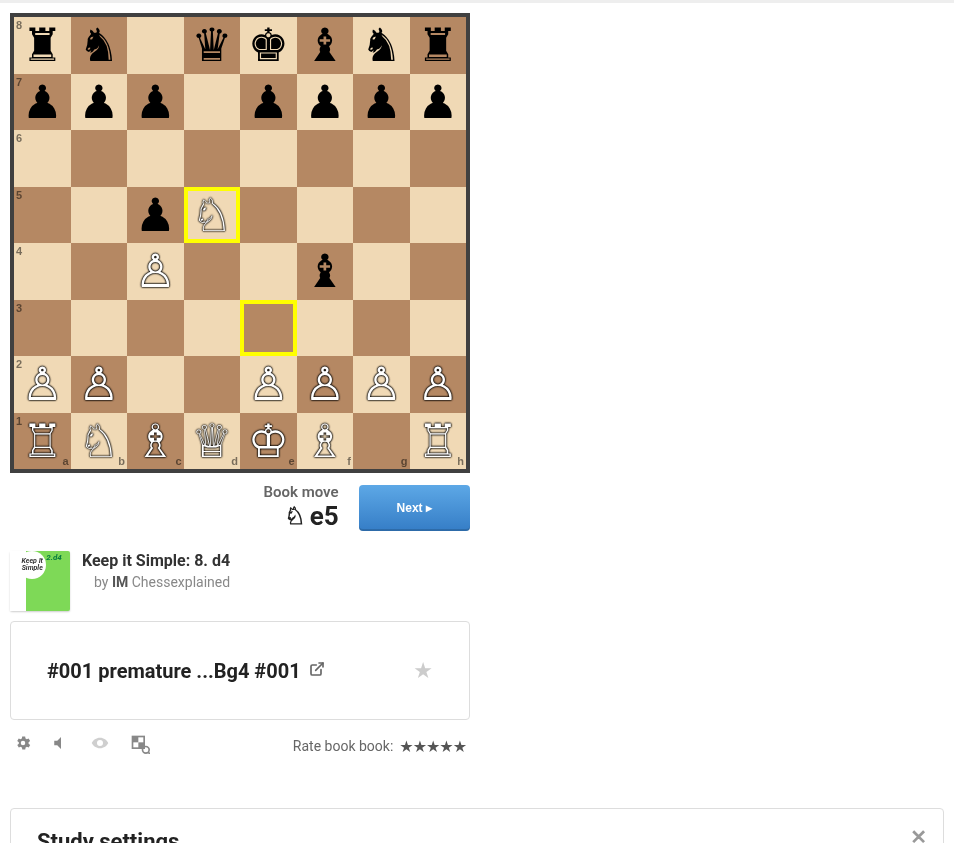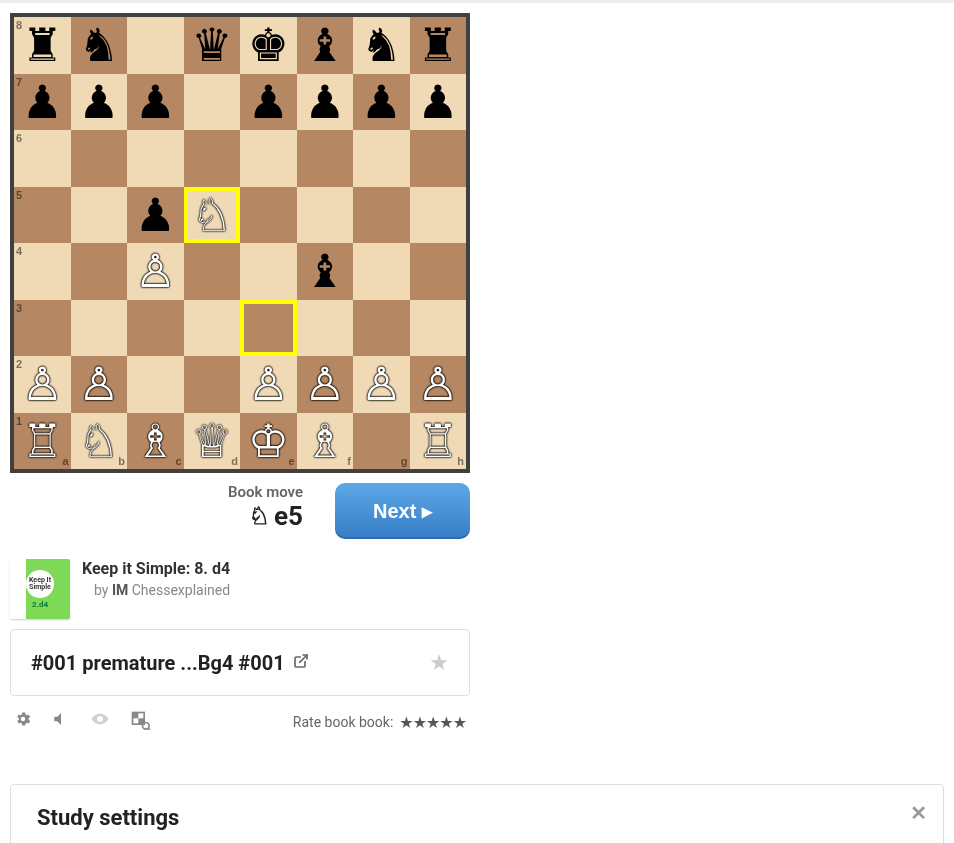--- a/index.html
+++ b/index.html
@@ -23,37 +23,37 @@
   .sq.light{background:var(--light-sq);}
   .sq.dark{background:var(--dark-sq);}
   .sq.hl-from{box-shadow:inset 0 0 0 4px var(--hl);}
   .sq.hl-to{box-shadow:inset 0 0 0 4px var(--hl);}
   .rank-lbl{position:absolute;left:2px;top:2px;font-size:11px;font-weight:600;color:rgba(0,0,0,.5);}
   .file-lbl{position:absolute;right:2px;bottom:2px;font-size:11px;font-weight:600;color:rgba(0,0,0,.5);}
   .piece{font-size:46px;line-height:1;pointer-events:none;}
   .piece.white{color:#fff;text-shadow:0 0 2px #000,0 0 2px #000,0 0 2px #000;}
   .piece.black{color:#000;}
   
-  .below{display:flex;align-items:flex-start;justify-content:flex-end;gap:32px;margin-top:10px;}
+  .below{display:flex;align-items:flex-end;justify-content:flex-end;gap:20px;margin-top:10px;}
   .move-info{text-align:right;color:#555;}
   .move-info .lbl{font-size:15px;font-weight:600;color:#666;}
   .move-info .move{font-size:26px;font-weight:700;color:#222;display:flex;align-items:center;justify-content:flex-end;gap:4px;}
   .move-info .move .glyph{font-size:24px;}
-  .next-btn{background:linear-gradient(#5da8e6,#357dc6);color:#fff;font-size:20px;font-weight:700;border:none;border-radius:10px;padding:16px 38px;cursor:pointer;box-shadow:inset 0 -2px 0 rgba(0,0,0,.15);}
+  .next-btn{background:linear-gradient(#5da8e6,#357dc6);color:#fff;font-size:12px;font-weight:700;border:none;border-radius:4px;padding:16px 38px;cursor:pointer;box-shadow:inset 0 -2px 0 rgba(0,0,0,.15);}
   
   .right-col{width:460px;min-width:400px;}
   .book-head{display:flex;gap:12px;align-items:flex-start;margin-bottom:10px;}
-  .cover{width:60px;height:60px;background:#7ed957;position:relative;border-radius:2px;display:flex;flex-direction:column;justify-content:center;align-items:center;font-size:8px;color:#333;box-shadow:0 1px 2px rgba(0,0,0,.2);}
+  .cover{width:60px;height:60px;background:#7ed957;position:relative;border-radius:2px;display:flex;flex-direction:row;justify-content:center;font-size:8px;color:#333;box-shadow:0 1px 2px rgba(0,0,0,.2);font-style:italic;}
   .cover::before{content:"";position:absolute;left:0;top:0;bottom:0;width:16px;background:#fff;}
   .cover .kis{position:relative;background:#fff;border-radius:50%;width:28px;height:28px;display:flex;align-items:center;justify-content:center;font-weight:700;font-size:7px;text-align:center;line-height:1;}
   .cover .d4{position:relative;font-weight:700;color:#0a7d3f;margin-top:2px;}
   .book-meta .title{font-weight:700;color:#333;font-size:16px;}
   .book-meta .by{color:#888;font-size:14px;margin-top:4px;text-align:right;}
   .book-meta .by .im{font-weight:700;color:#555;}
-  .chapter-card{border:1px solid var(--panel-border);border-radius:4px;padding:20px;display:flex;align-items:center;justify-content:space-between;margin-top:10px;background:#fff;}
+  .chapter-card{border:1px solid var(--panel-border);border-radius:4px;padding:36px;display:flex;align-items:center;justify-content:space-between;margin-top:10px;background:#fff;}
   .chapter-title{font-size:20px;font-weight:700;color:#222;display:flex;align-items:center;gap:8px;}
   .ext-icon{font-size:16px;color:#666;}
   .star-save{color:#ccc;font-size:22px;cursor:pointer;}
   .tools{display:flex;align-items:center;justify-content:space-between;margin-top:14px;padding:0 4px;}
   .tools-left{display:flex;gap:20px;color:#888;font-size:16px;}
   .tools-left span{cursor:pointer;}
   .rate{display:flex;align-items:center;gap:6px;color:#666;font-size:14px;}
   .rate .stars{color:#555;font-size:16px;letter-spacing:-1px;cursor:pointer;}
   
   .settings{border:1px solid var(--panel-border);border-radius:4px;margin:40px 10px 10px;padding:20px 26px 30px;position:relative;clear:both;}

